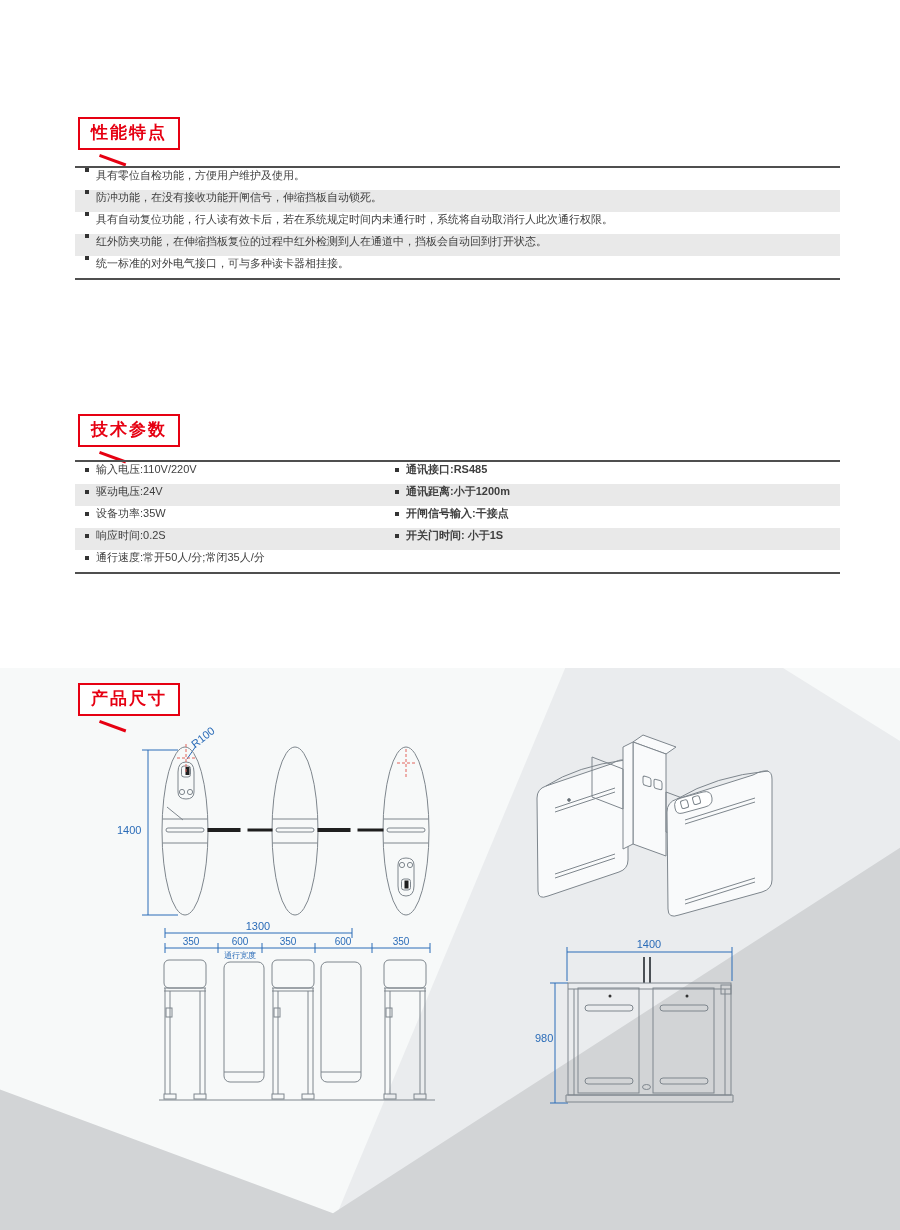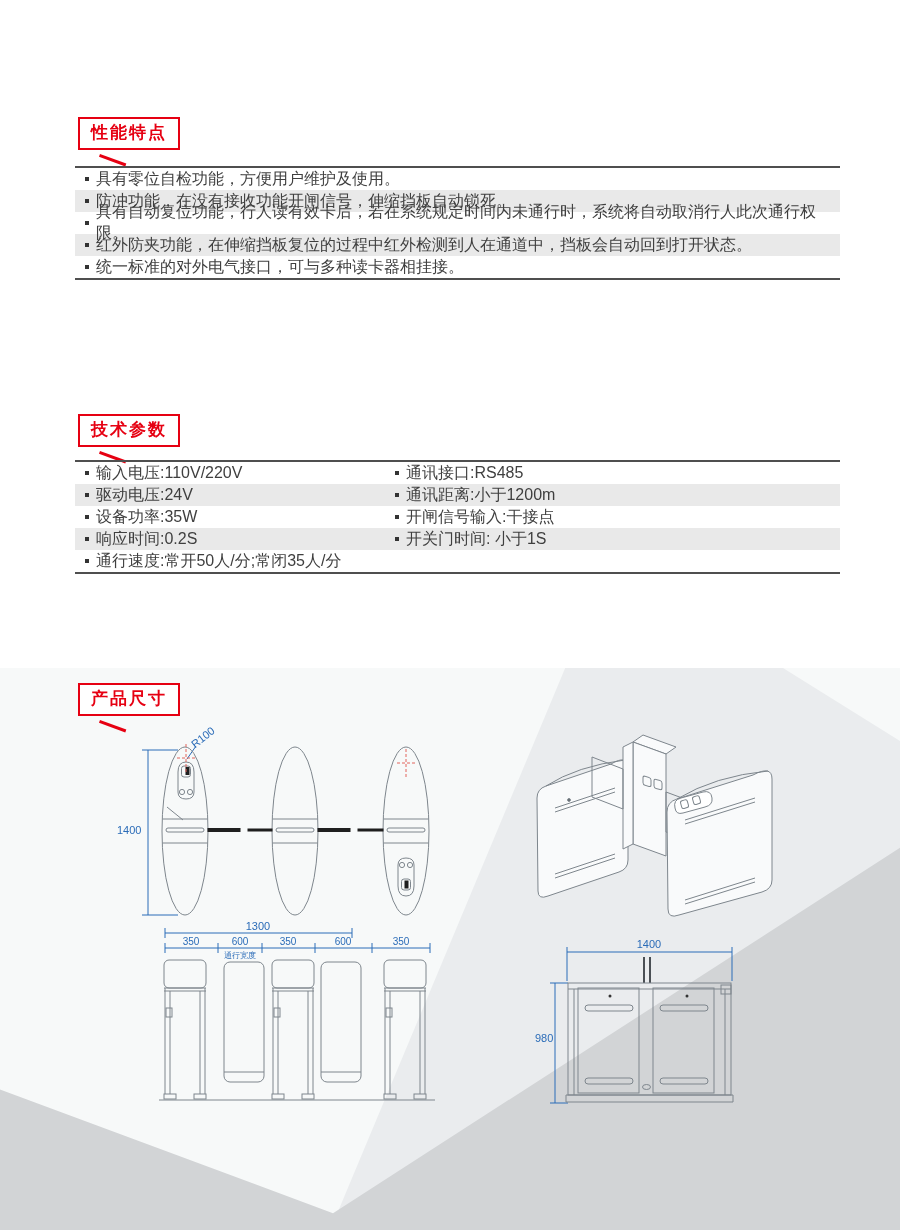--- a/index.html
+++ b/index.html
@@ -12,25 +12,25 @@
 
   
   .title-wrap{position:absolute;}
   .title-box{position:relative;display:inline-block;background:#fff;border:2px solid var(--red);
     color:var(--red);font-size:17px;font-weight:700;letter-spacing:2px;padding:2px 11px;line-height:1.45;}
   .tail{position:absolute;left:20px;bottom:-9px;width:28px;height:3px;background:var(--red);
     transform:rotate(20deg);transform-origin:left top;}
 
   
   .list{position:absolute;left:75px;width:765px;border-top:2px solid var(--rule);border-bottom:2px solid var(--rule);}
-  .row{height:22px;display:flex;align-items:center;padding-left:10px;font-size:16px;color:var(--ink);}
+  .row{height:22px;display:flex;align-items:flex-start;padding-left:10px;font-size:11px;color:var(--ink);}
   .row:nth-child(even){background:var(--stripe);}
   .b{width:4px;height:4px;background:#333;margin-right:7px;flex:none;}
   .cellL{width:310px;display:flex;align-items:center;}
-  .cellR{display:flex;align-items:center;}
+  .cellR{display:flex;align-items:center;font-weight:bold;}
 
   
   .dim-section{position:absolute;left:0;top:668px;width:900px;height:562px;background:#eaecee;}
   .wedge{position:absolute;left:0;top:0;width:100%;height:100%;}
   .wedge.white{background:#f7f9f9;clip-path:polygon(0 0,62.8% 0,36.7% 100%,0 100%);}
   .wedge.corner{background:#f7f9f9;clip-path:polygon(87% 0,100% 0,100% 13%);}
   .wedge.dark{background:#d2d4d6;clip-path:polygon(100% 32%,100% 100%,0 100%,0 75%,37% 97%);}
   svg{position:absolute;overflow:visible;}
   svg text{font-family:"Liberation Sans","DejaVu Sans",sans-serif;}
   .dimtxt{fill:var(--blue);font-size:11px;}

